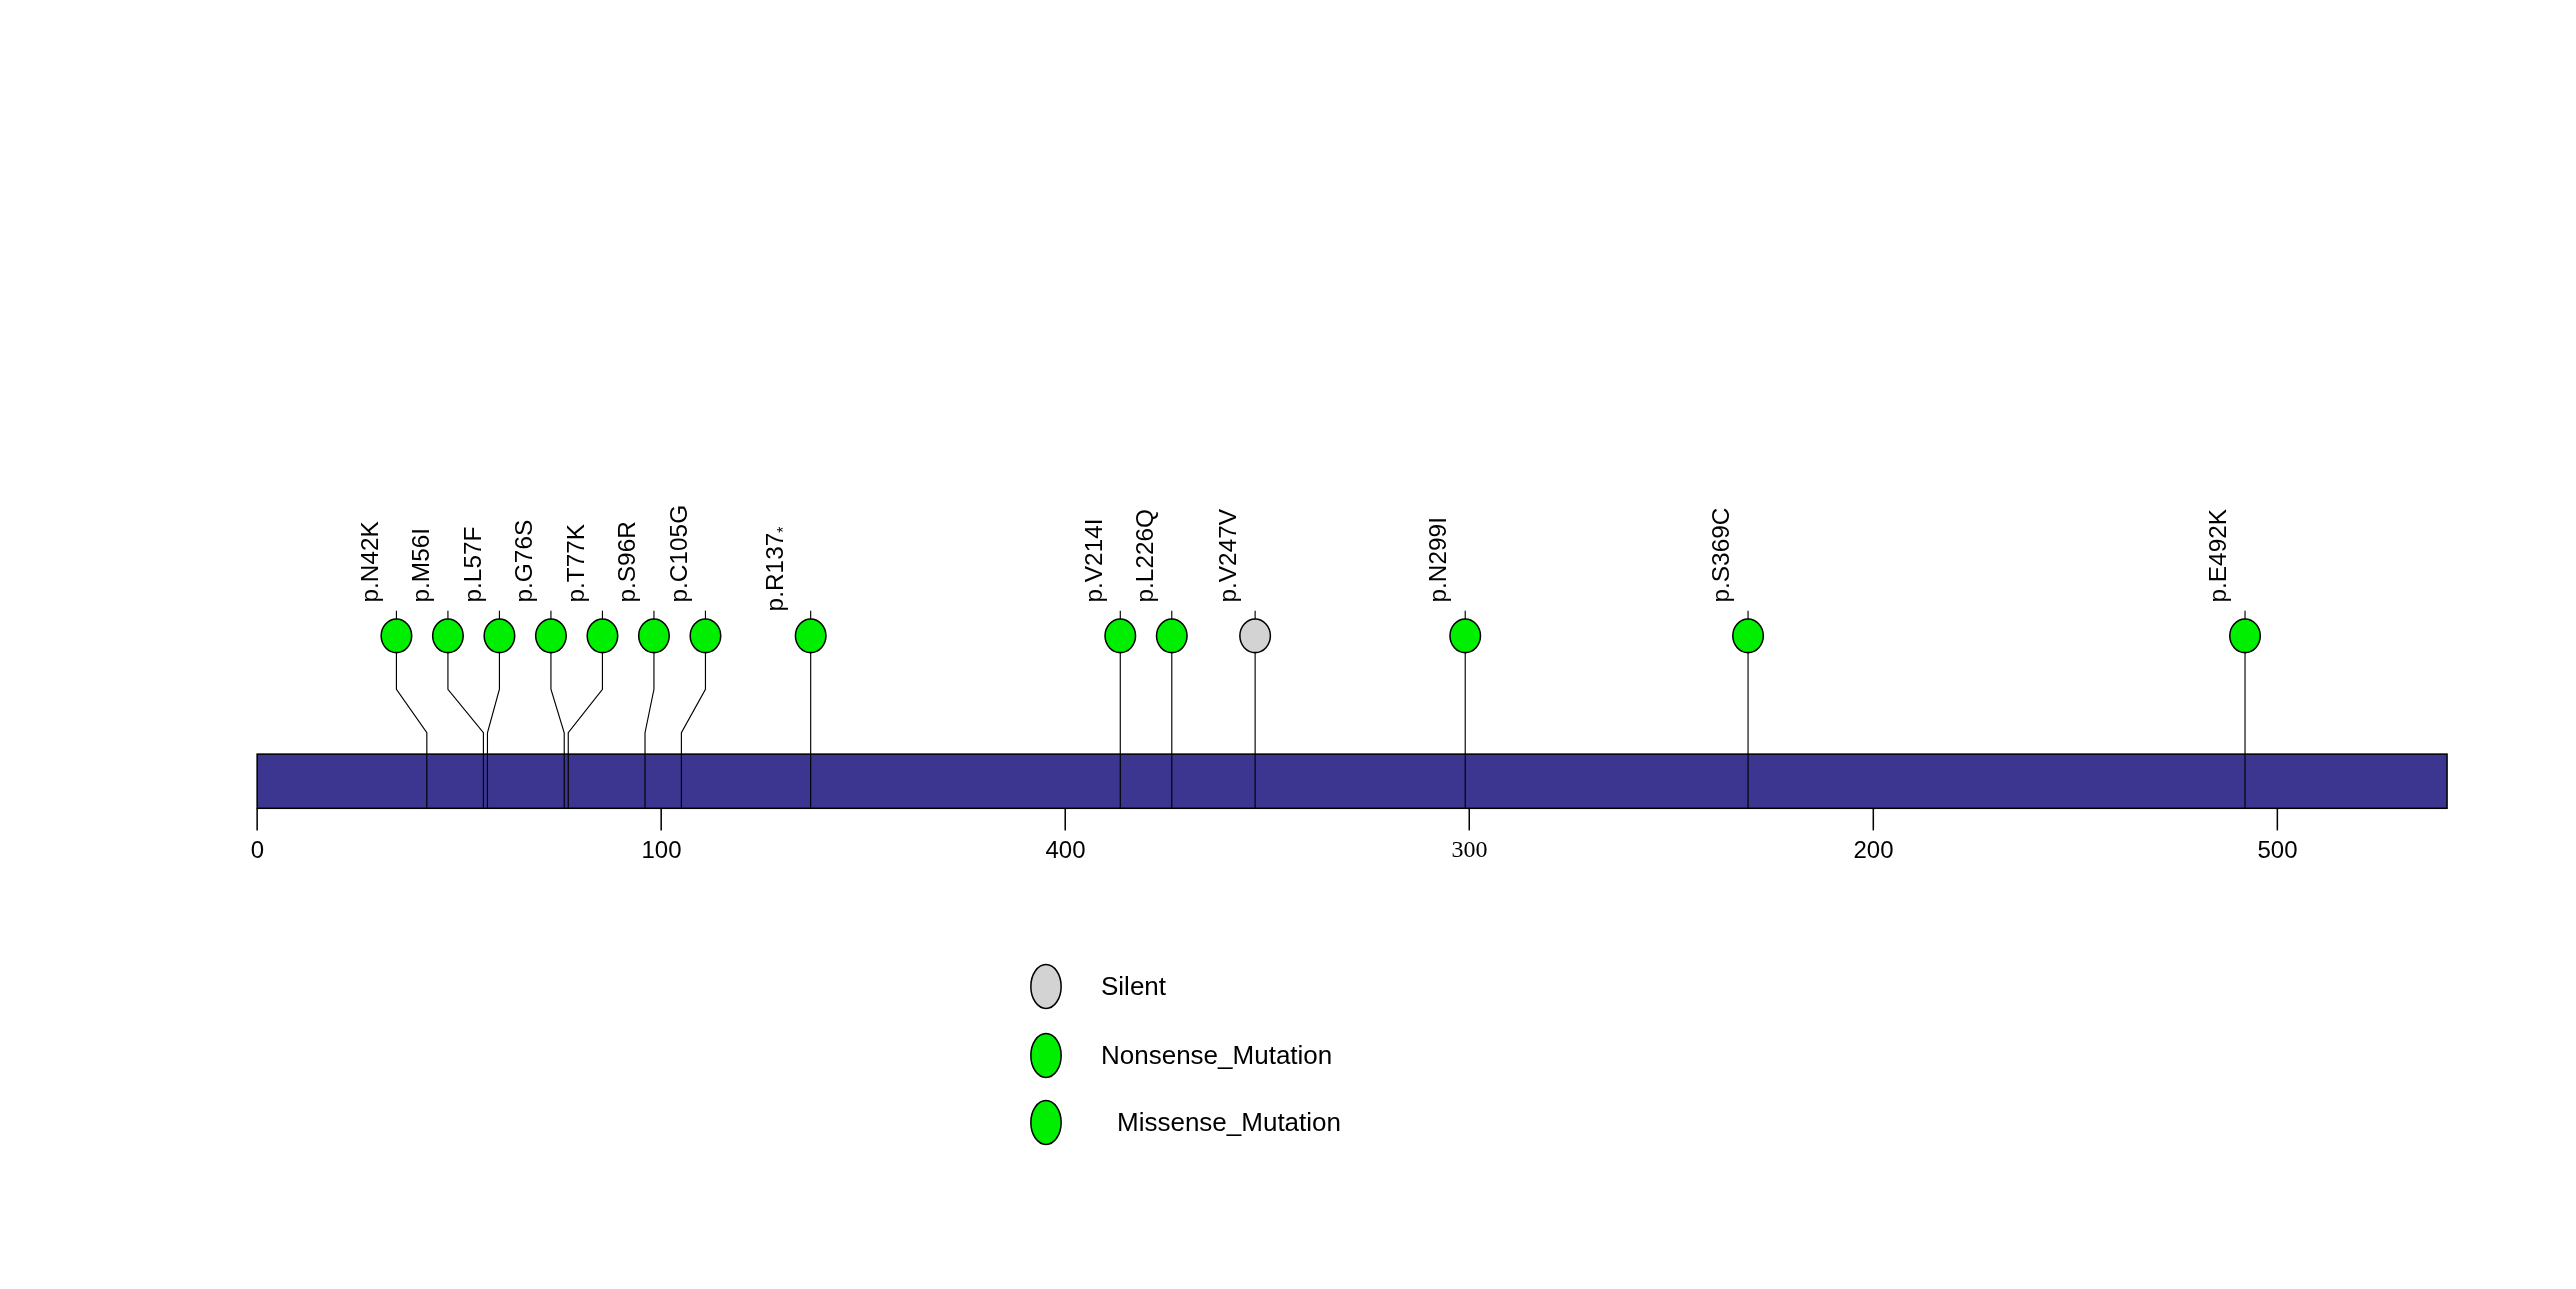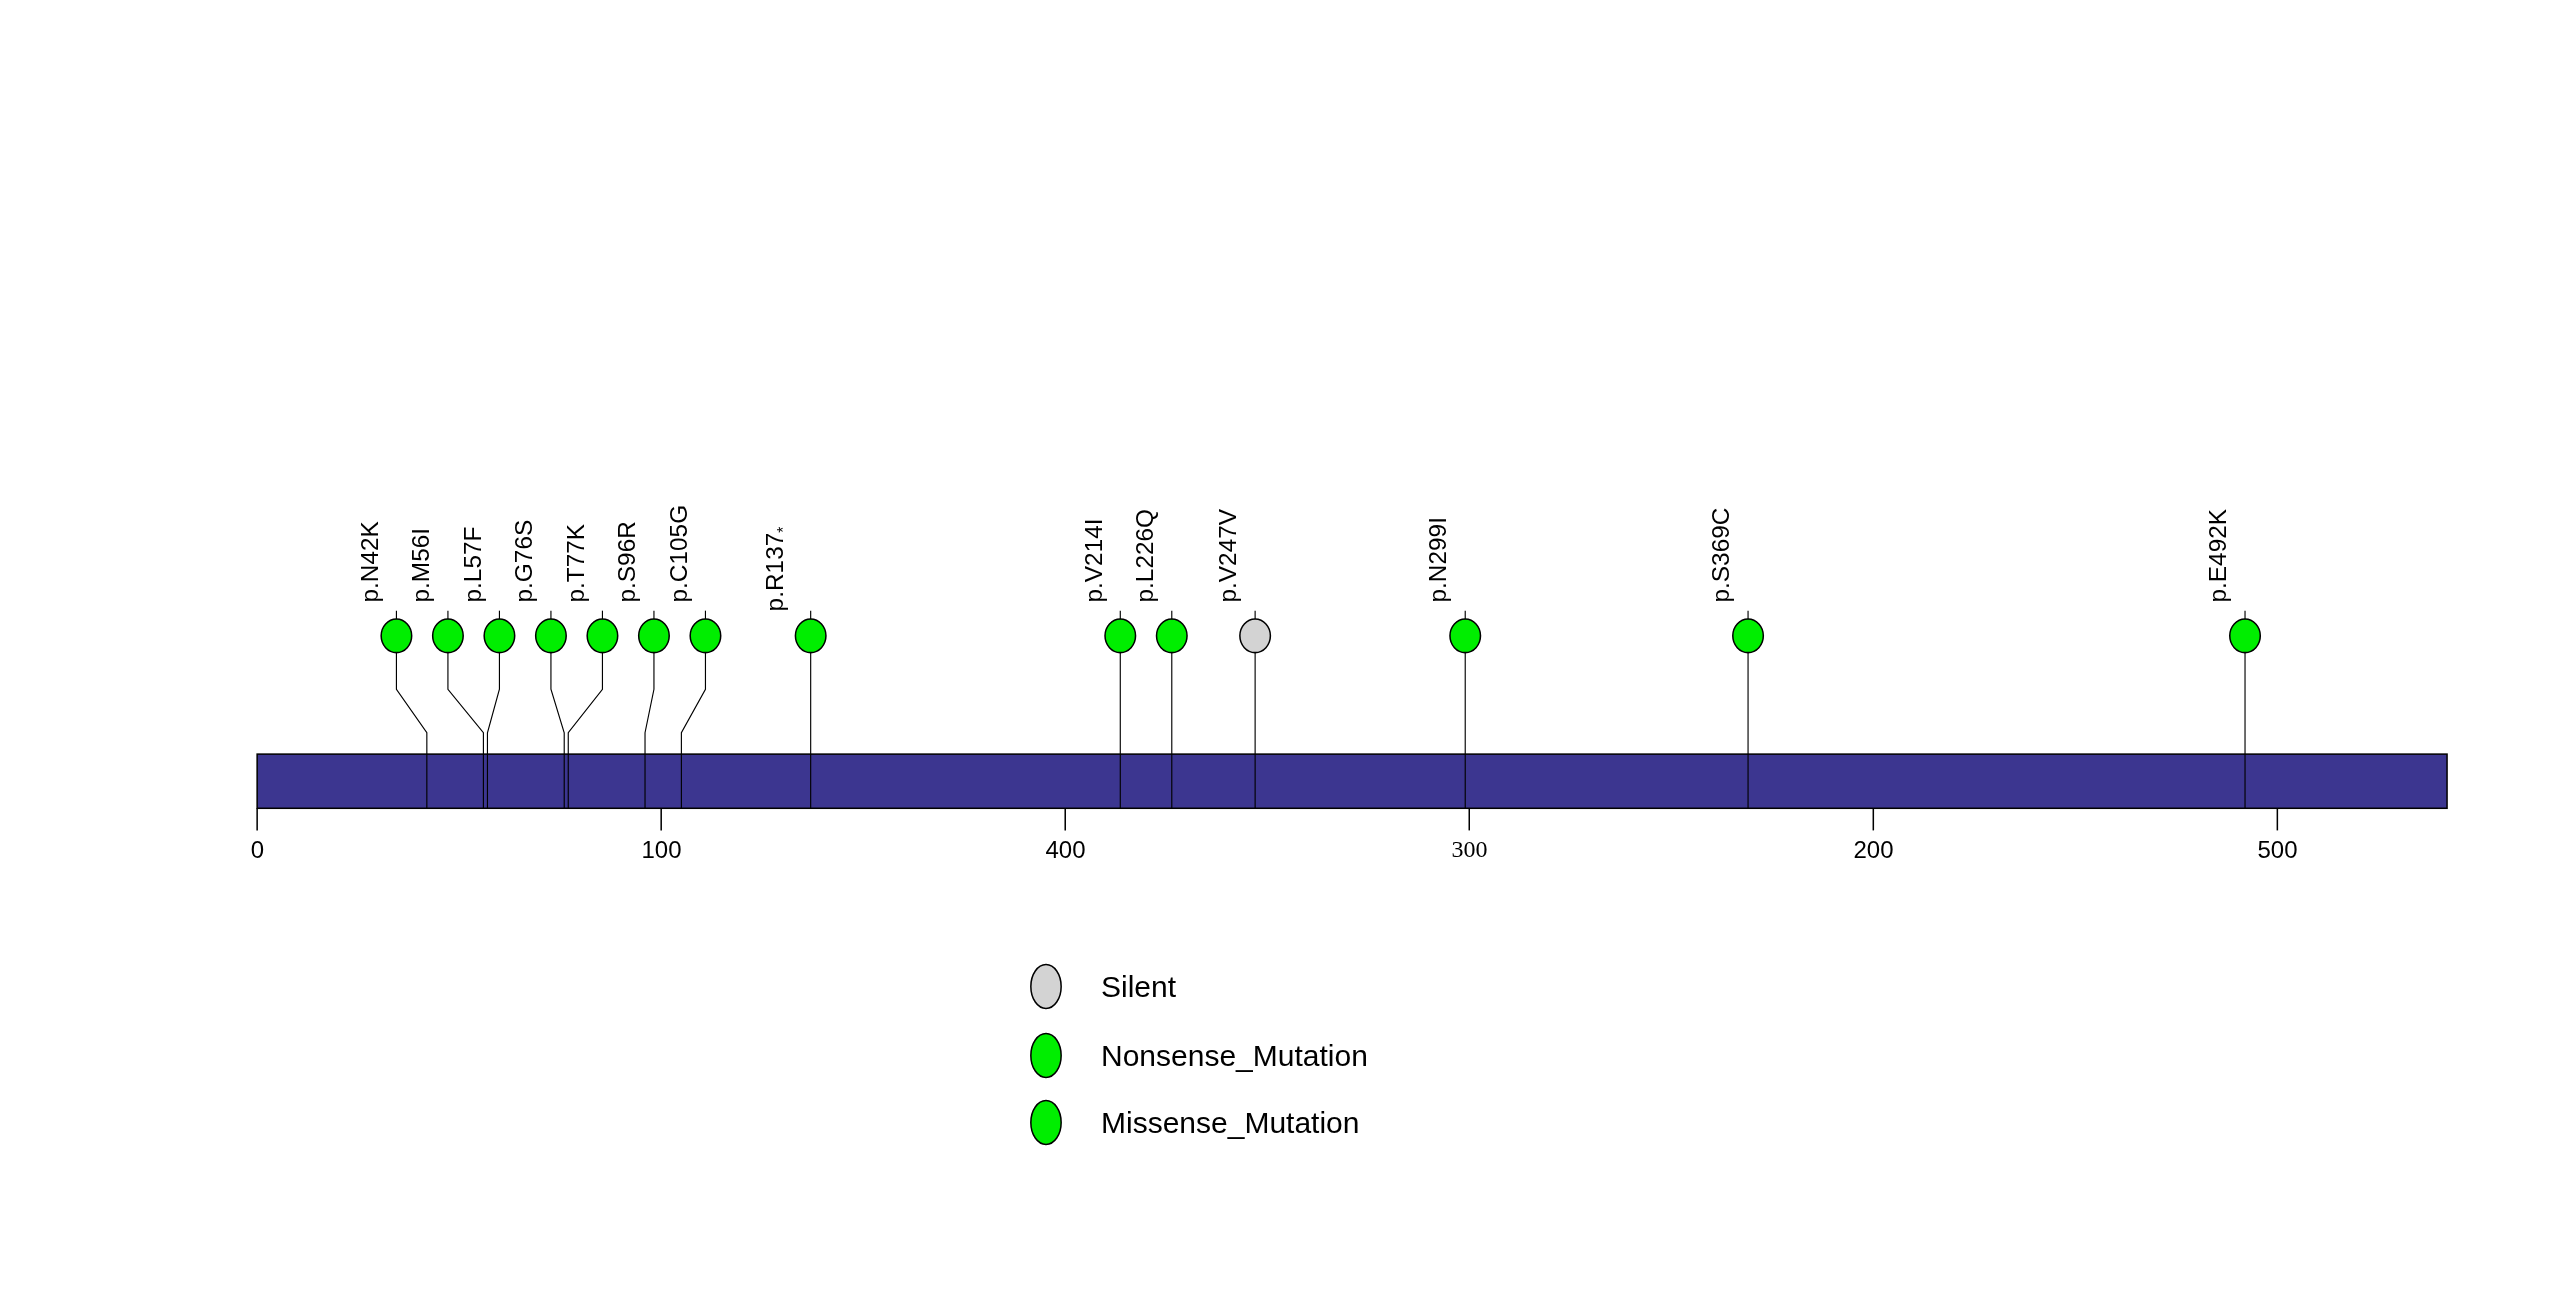--- a/index.html
+++ b/index.html
@@ -42,21 +42,21 @@
     color: #000000;
   }
   .legend-row {
     position: absolute;
     display: flex;
     align-items: center;
     height: 47px;
   }
   .legend-row .legend-text {
     margin-left: 38px;
-    font-size: 30px;
+    font-size: 26px;
     color: #000000;
   }
 </style>
 </head>
 <body>
 
 <div id="figure">
   <svg id="plot-svg" width="2576" height="1290" viewBox="0 0 3376 1690">
       <rect x="337" y="988" width="2870" height="71" fill="#3C3690" stroke="#000000" stroke-width="2"></rect>
       <line x1="337" y1="1059" x2="337" y2="1088" stroke="#000000" stroke-width="2"></line>
@@ -138,21 +138,21 @@
           <ellipse cx="22" cy="31" rx="20" ry="29" fill="#D3D3D3" stroke="#000000" stroke-width="2"></ellipse>
         </svg>
         <span class="legend-text">Silent</span>
       </div>
       <div class="legend-row" style="left: 1029px; top: 1032px; justify-content: space-between;">
         <svg width="34" height="47" viewBox="0 0 44 62">
           <ellipse cx="22" cy="31" rx="20" ry="29" fill="#00EE00" stroke="#000000" stroke-width="2"></ellipse>
         </svg>
         <span class="legend-text">Nonsense_Mutation</span>
       </div>
-      <div class="legend-row" style="left: 1029px; top: 1099px;">
+      <div class="legend-row" style="left: 1029px; top: 1099px; gap: 16px;">
         <svg width="34" height="47" viewBox="0 0 44 62">
           <ellipse cx="22" cy="31" rx="20" ry="29" fill="#00EE00" stroke="#000000" stroke-width="2"></ellipse>
         </svg>
         <span class="legend-text">Missense_Mutation</span>
       </div>
     </div>
 </div>
 
 
 </body></html>

